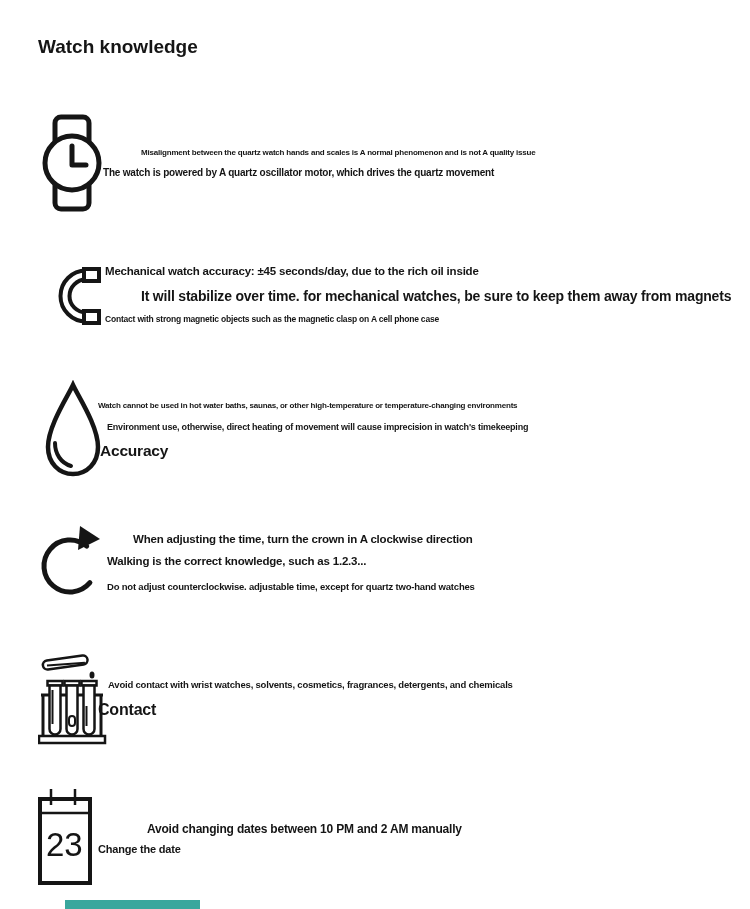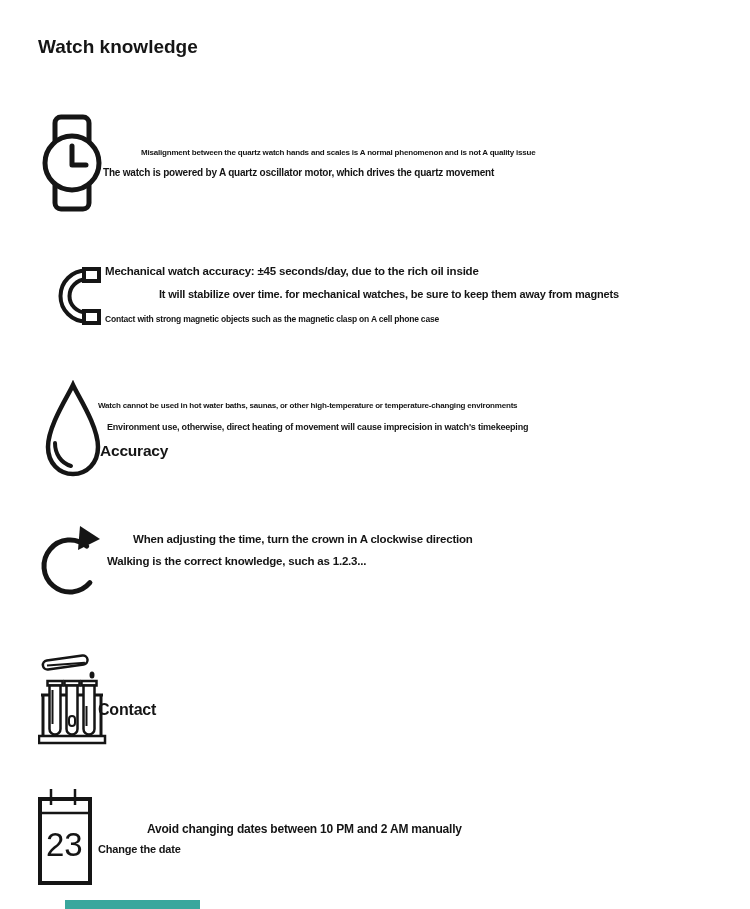--- a/index.html
+++ b/index.html
@@ -16,21 +16,21 @@
   .icon svg{display:block;width:100%;height:100%;}
 
   
   .icon-watch{left:40px;top:114px;width:64px;height:98px;}
   .s1-l1{left:117px;top:148px;font-size:8px;margin-left:24px;}
   .s1-l2{left:103px;top:167px;font-size:10px;}
 
   
   .icon-magnet{left:42px;top:265px;width:62px;height:62px;}
   .s2-l1{left:105px;top:265px;font-size:11.5px;}
-  .s2-l2{left:128px;top:288px;font-size:11px;padding-left:31px;}
+  .s2-l2{left:110px;top:288px;font-size:14px;padding-left:31px;}
   .s2-l3{left:105px;top:314px;font-size:8.5px;}
 
   
   .icon-drop{left:42px;top:380px;width:62px;height:100px;}
   .s3-l1{left:98px;top:401px;font-size:8px;}
   .s3-l2{left:107px;top:422px;font-size:9px;}
   .s3-l3{left:100px;top:442px;font-size:15.5px;}
 
   
   .icon-arrow{left:40px;top:524px;width:66px;height:78px;}
@@ -94,20 +94,21 @@
   <div class="line s3-l3">Accuracy</div>
 
   <div class="icon icon-arrow">
     <svg viewBox="0 0 66 78" xmlns="http://www.w3.org/2000/svg">
       <path d="M46.7 22.1 A26 26 0 1 0 49.9 58.7" fill="none" stroke="#151515" stroke-width="5" stroke-linecap="round"></path>
       <polygon points="40,2 60,15 38,26" fill="#151515"></polygon>
     </svg>
   </div>
   <div class="line s4-l1">When adjusting the time, turn the crown in A clockwise direction</div>
   <div class="line s4-l2">Walking is the correct knowledge, such as 1.2.3...</div>
+  <div class="line s4-l3">Do not adjust counterclockwise. adjustable time, except for quartz two-hand watches</div>
 
   <div class="icon icon-tubes">
     <svg viewBox="0 0 70 96" xmlns="http://www.w3.org/2000/svg">
       <g transform="rotate(-8 6 16)">
         <rect x="5" y="11" width="45" height="9" rx="4.5" fill="#ffffff" stroke="#151515" stroke-width="2.5"></rect>
         <line x1="9" y1="16" x2="47" y2="18.5" stroke="#151515" stroke-width="2"></line>
       </g>
       <ellipse cx="54" cy="25" rx="2.5" ry="3.5" fill="#151515"></ellipse>
       <line x1="3" y1="45" x2="65" y2="45" stroke="#151515" stroke-width="3"></line>
       <line x1="5" y1="45" x2="5" y2="87" stroke="#151515" stroke-width="3"></line>
@@ -117,20 +118,21 @@
       <path d="M11.5 35.5 L11.5 79 A5.5 5.5 0 0 0 22.5 79 L22.5 35.5 Z" fill="#ffffff" stroke="#151515" stroke-width="2.5"></path>
       <rect x="26.5" y="31" width="15" height="4.5" fill="#ffffff" stroke="#151515" stroke-width="2.5"></rect>
       <path d="M28.5 35.5 L28.5 79 A5.5 5.5 0 0 0 39.5 79 L39.5 35.5 Z" fill="#ffffff" stroke="#151515" stroke-width="2.5"></path>
       <rect x="43.5" y="31" width="15" height="4.5" fill="#ffffff" stroke="#151515" stroke-width="2.5"></rect>
       <path d="M45.5 35.5 L45.5 79 A5.5 5.5 0 0 0 56.5 79 L56.5 35.5 Z" fill="#ffffff" stroke="#151515" stroke-width="2.5"></path>
       <line x1="14.5" y1="40" x2="14.5" y2="74" stroke="#151515" stroke-width="2"></line>
       <rect x="31" y="66" width="6" height="10" rx="3" fill="none" stroke="#151515" stroke-width="2"></rect>
       <line x1="48.5" y1="56" x2="48.5" y2="76" stroke="#151515" stroke-width="2"></line>
     </svg>
   </div>
+  <div class="line s5-l1">Avoid contact with wrist watches, solvents, cosmetics, fragrances, detergents, and chemicals</div>
   <div class="line s5-l2">Contact</div>
 
   <div class="icon icon-calendar">
     <svg viewBox="0 0 58 100" xmlns="http://www.w3.org/2000/svg">
       <rect x="4" y="13" width="50" height="84" fill="#ffffff" stroke="#151515" stroke-width="4"></rect>
       <line x1="4" y1="27" x2="54" y2="27" stroke="#151515" stroke-width="2.5"></line>
       <line x1="15" y1="3" x2="15" y2="19" stroke="#151515" stroke-width="2.5"></line>
       <line x1="39" y1="3" x2="39" y2="19" stroke="#151515" stroke-width="2.5"></line>
     </svg>
   </div>

